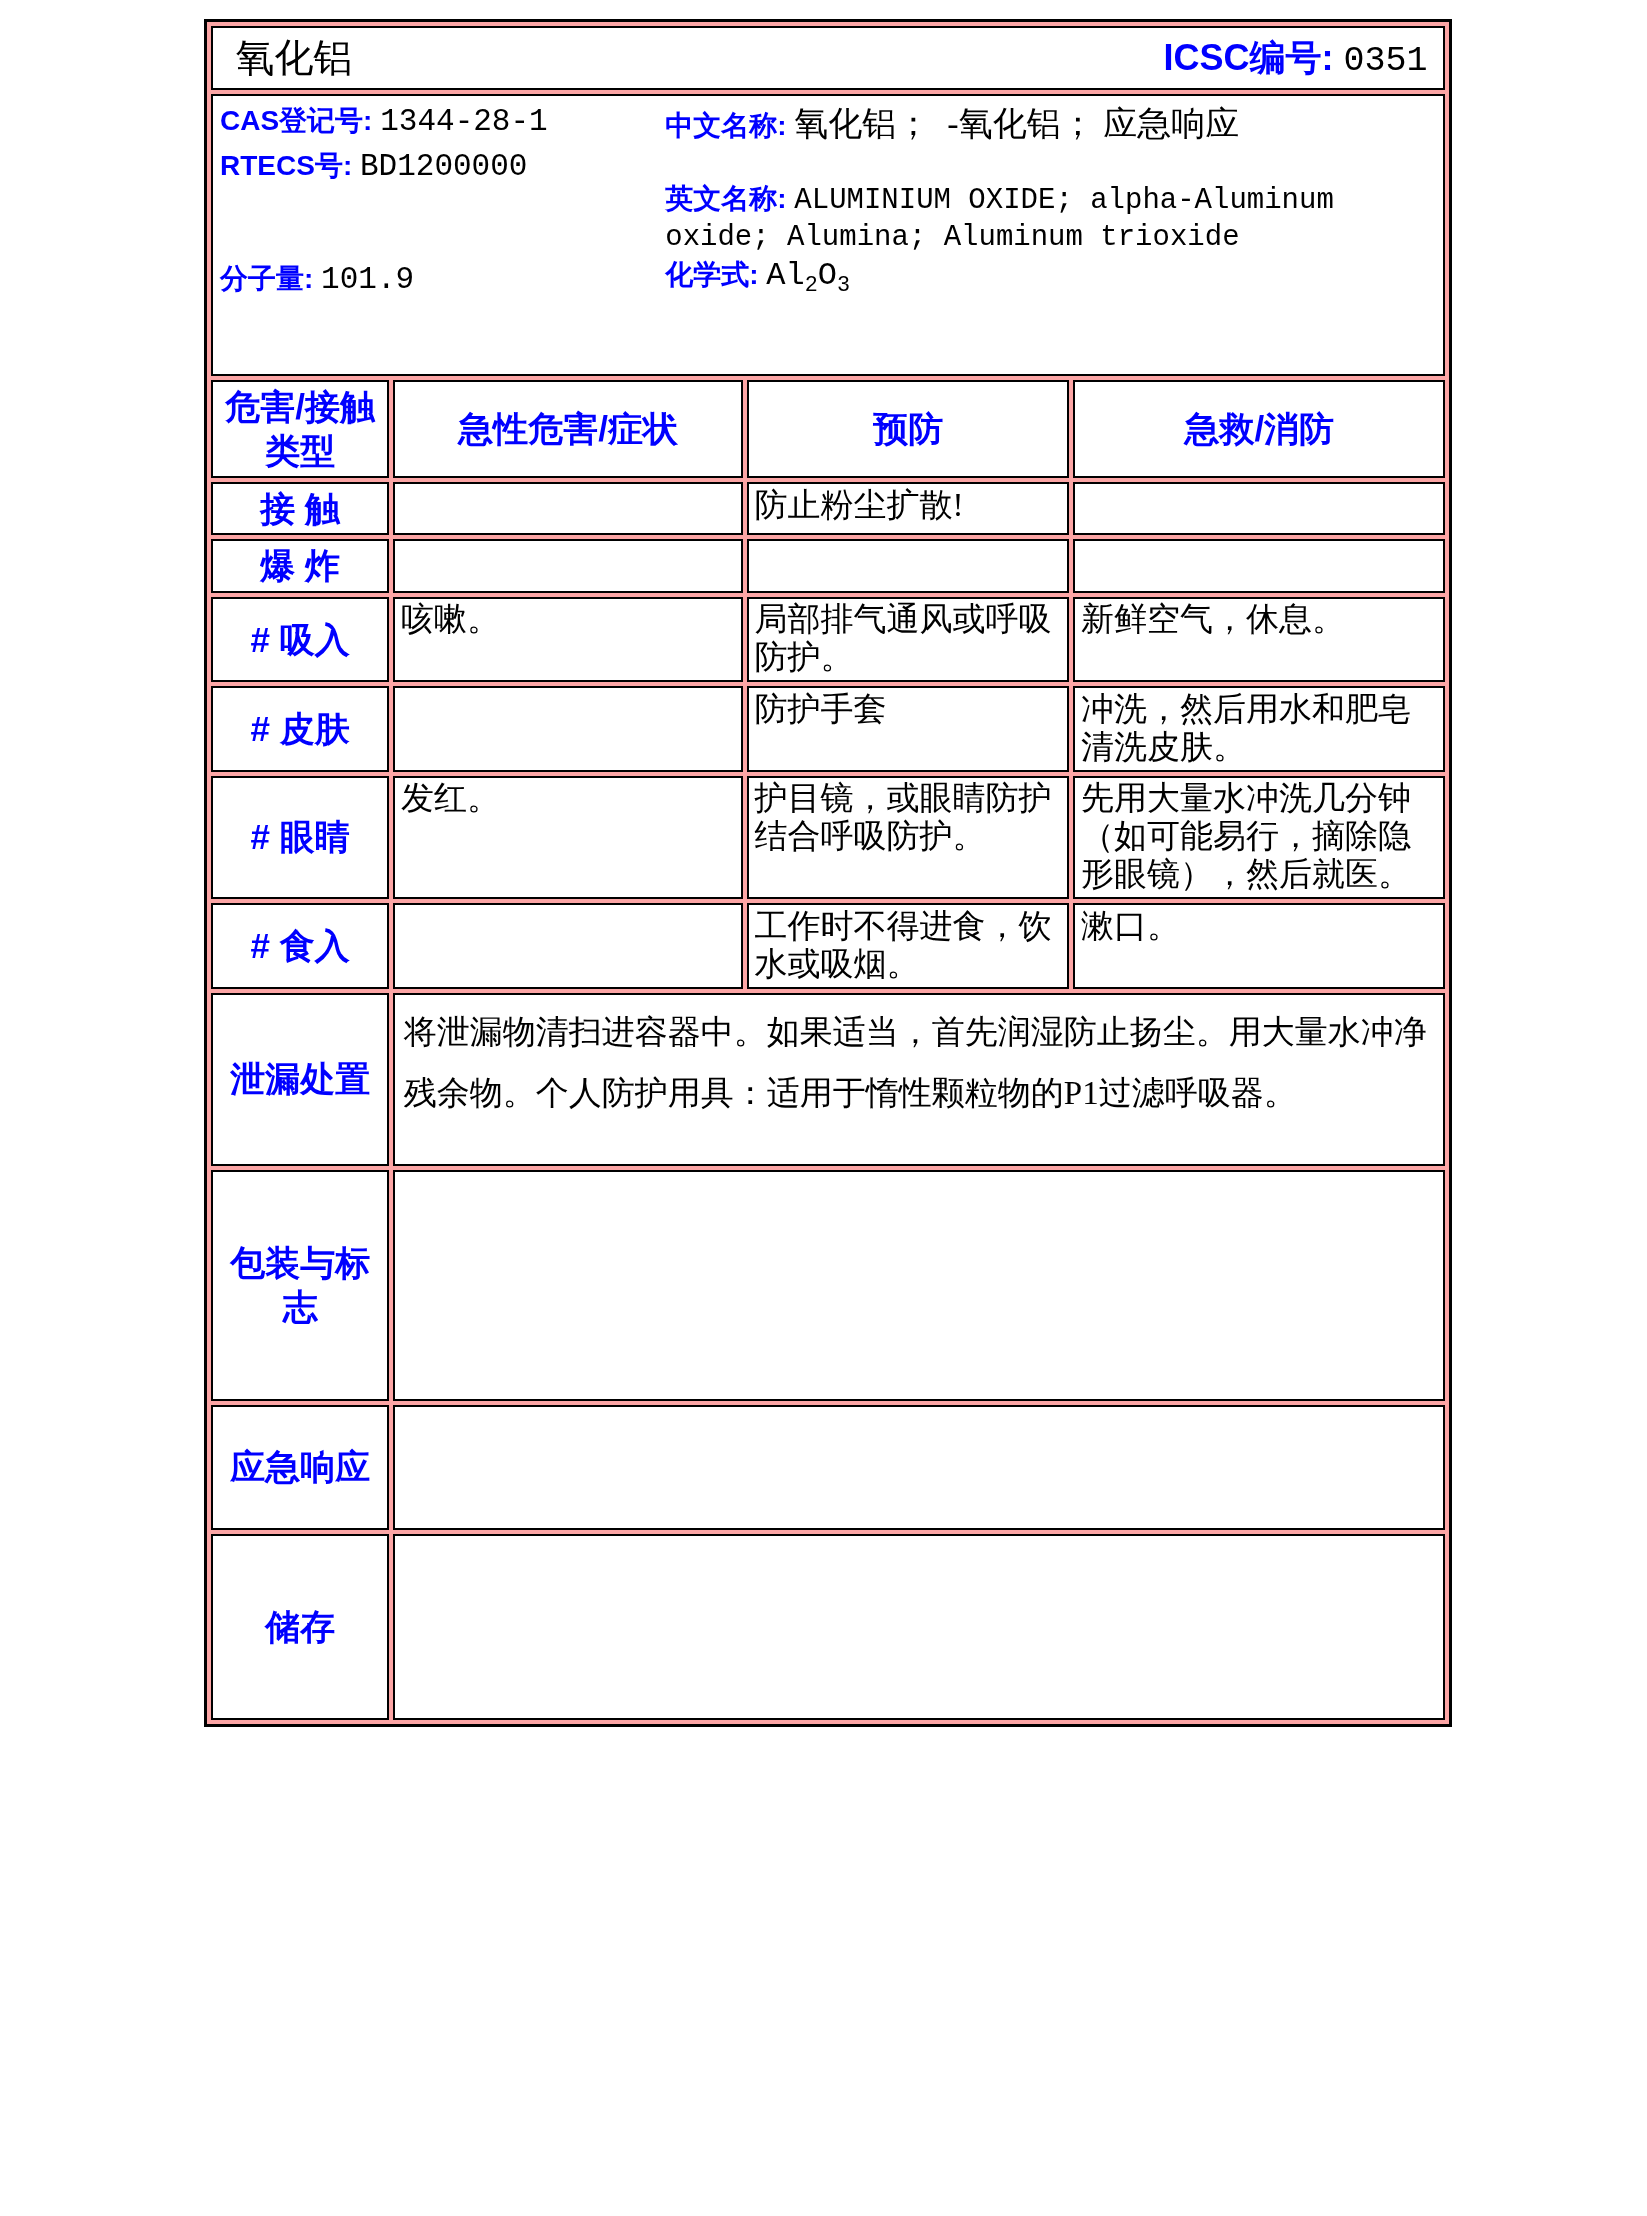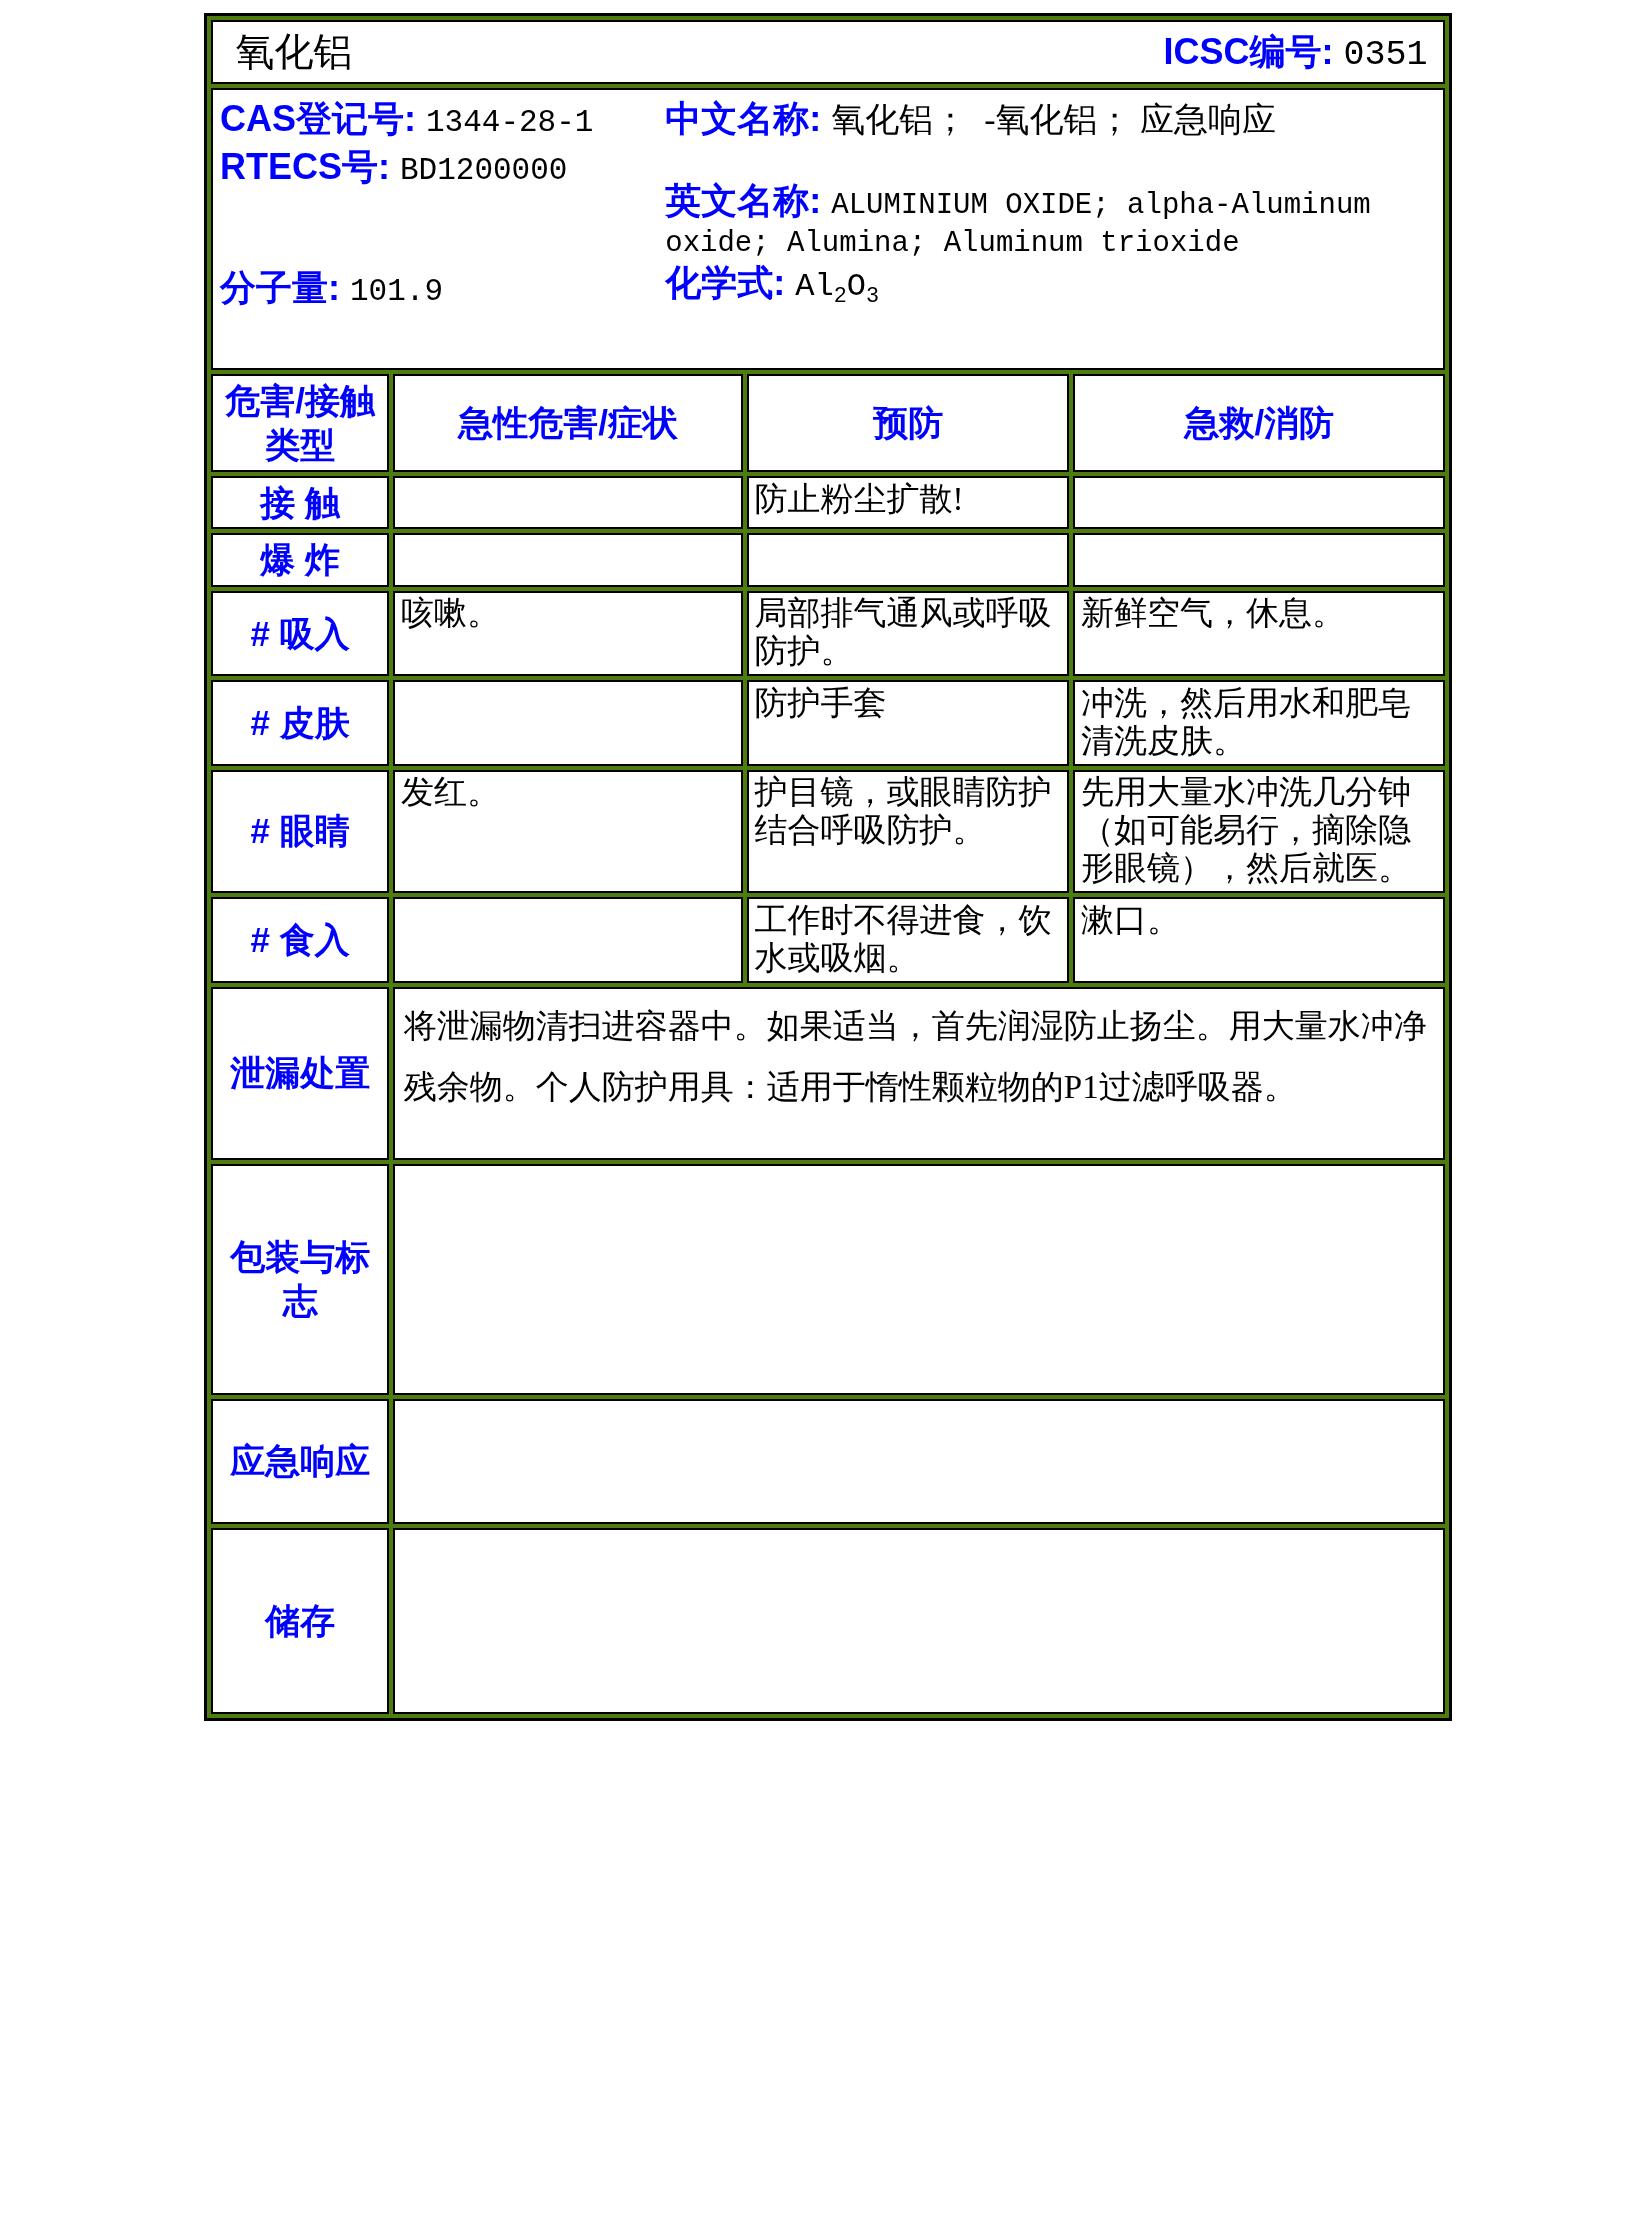--- a/index.html
+++ b/index.html
@@ -19,27 +19,27 @@
     text-align: center;
     font-family: "Liberation Sans", "DejaVu Sans", sans-serif;
     font-weight: bold;
     font-size: 45px;
     letter-spacing: 19.6px;
     color: #FF0000;
     line-height: 1.3;
   }
   table.icsc {
     margin-left: 204px;
-    margin-top: 13px;
+    margin-top: 19px;
     width: 1248px;
     table-layout: fixed;
     border-collapse: separate;
     border-spacing: 4.2px;
     border: 3.5px solid #000000;
-    background: #4d7c0f;
+    background: #fca5a5;
   }
   table.icsc td {
     border: 2.1px solid #000000;
     background: #ffffff;
     overflow: hidden;
   }
   
   .name-cell { vertical-align: middle; }
   .name-flex {
     display: flex; justify-content: space-between; align-items: center;
@@ -61,21 +61,21 @@
   
   .registry-cell { vertical-align: top; }
   .registry-grid {
     display: grid;
     grid-template-columns: 36.7% 63.3%;
     grid-template-rows: auto auto 1fr auto;
     height: 100%;
     padding: 8.4px 9.8px 11.2px 7px;
   }
   .field { white-space: pre-wrap; line-height: 1.18; }
-  .field .blue-label { font-size: 36px; }
+  .field .blue-label { font-size: 28px; }
   .field .mono { font-size: 31px; }
   .cas-field      { grid-column: 1; grid-row: 1; }
   .cn-name-field  { grid-column: 2; grid-row: 1; padding-right: 42px; font-size: 34px; }
   .rtecs-field    { grid-column: 1; grid-row: 2; margin-top: 4.2px; }
   .en-name-field  { grid-column: 2; grid-row: 2; margin-top: 36px; max-width: 741px; line-height: 1.3; }
   .en-name-field .mono { font-size: 29px; }
   .mw-field       { grid-column: 1; grid-row: 4; align-self: end; }
   .formula-field  { grid-column: 2; grid-row: 4; align-self: end; }
   .formula-field .mono { font-size: 32px; }
   .formula-field sub { font-size: 68%; }

